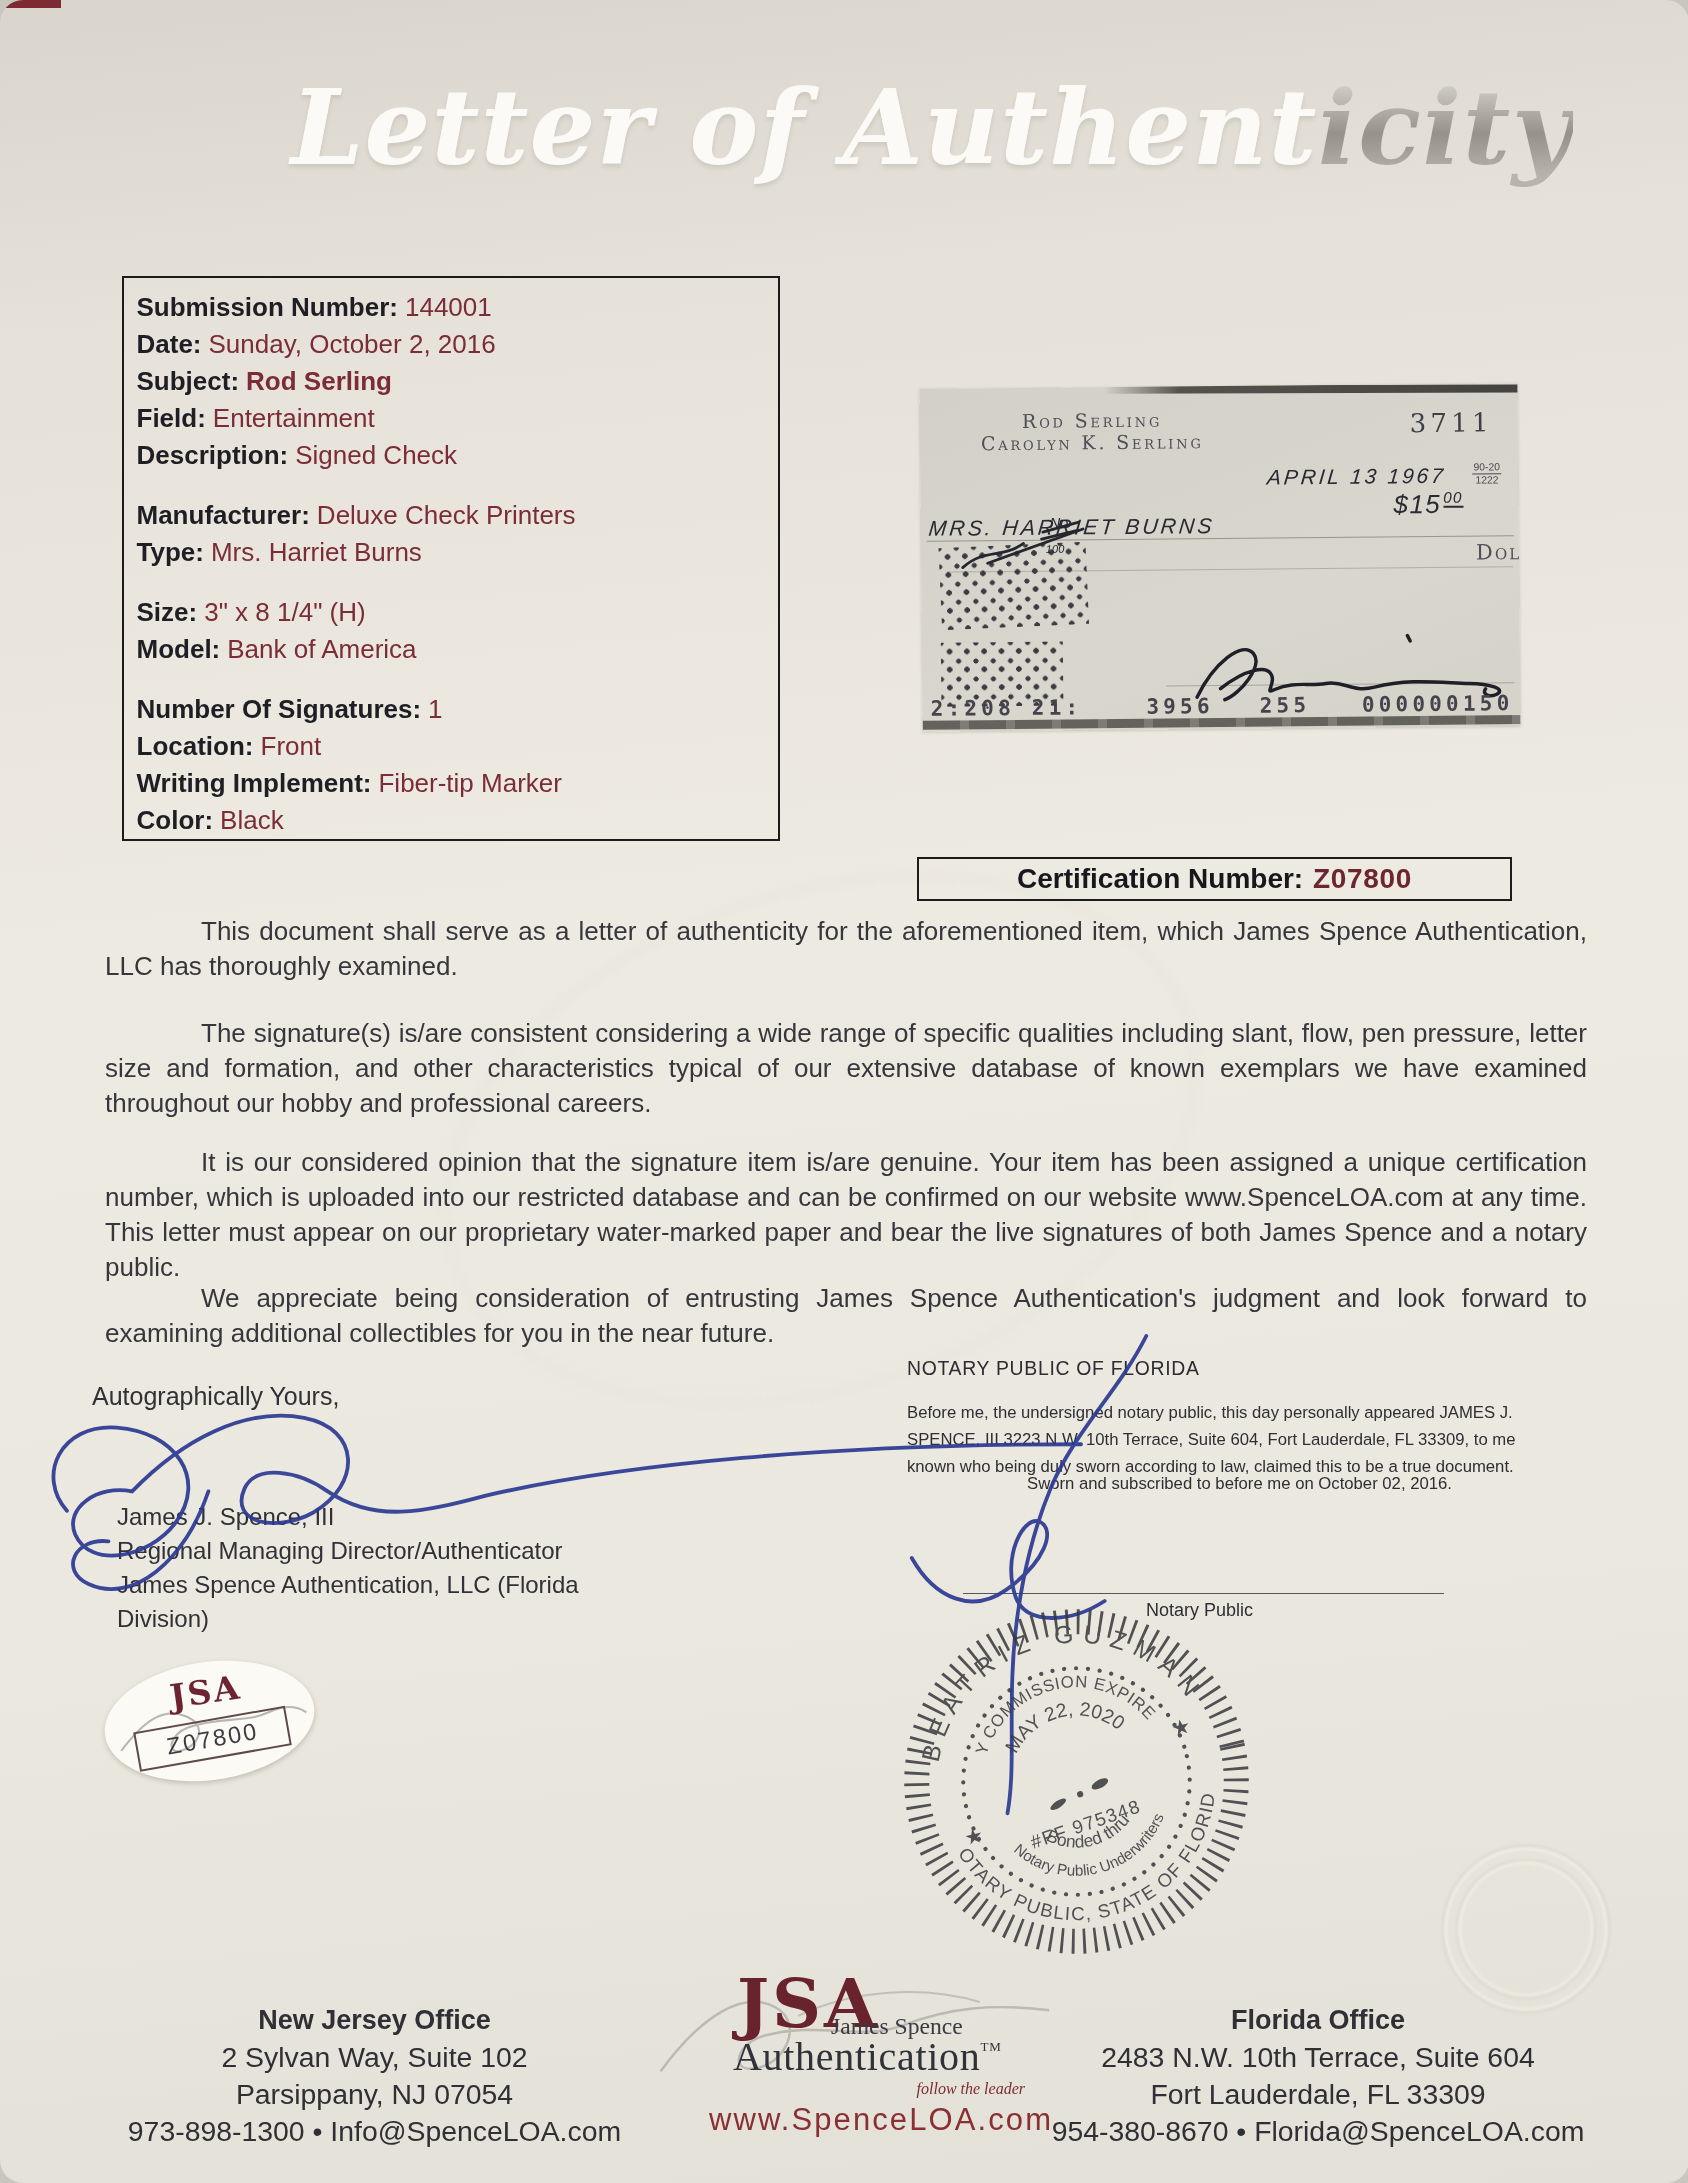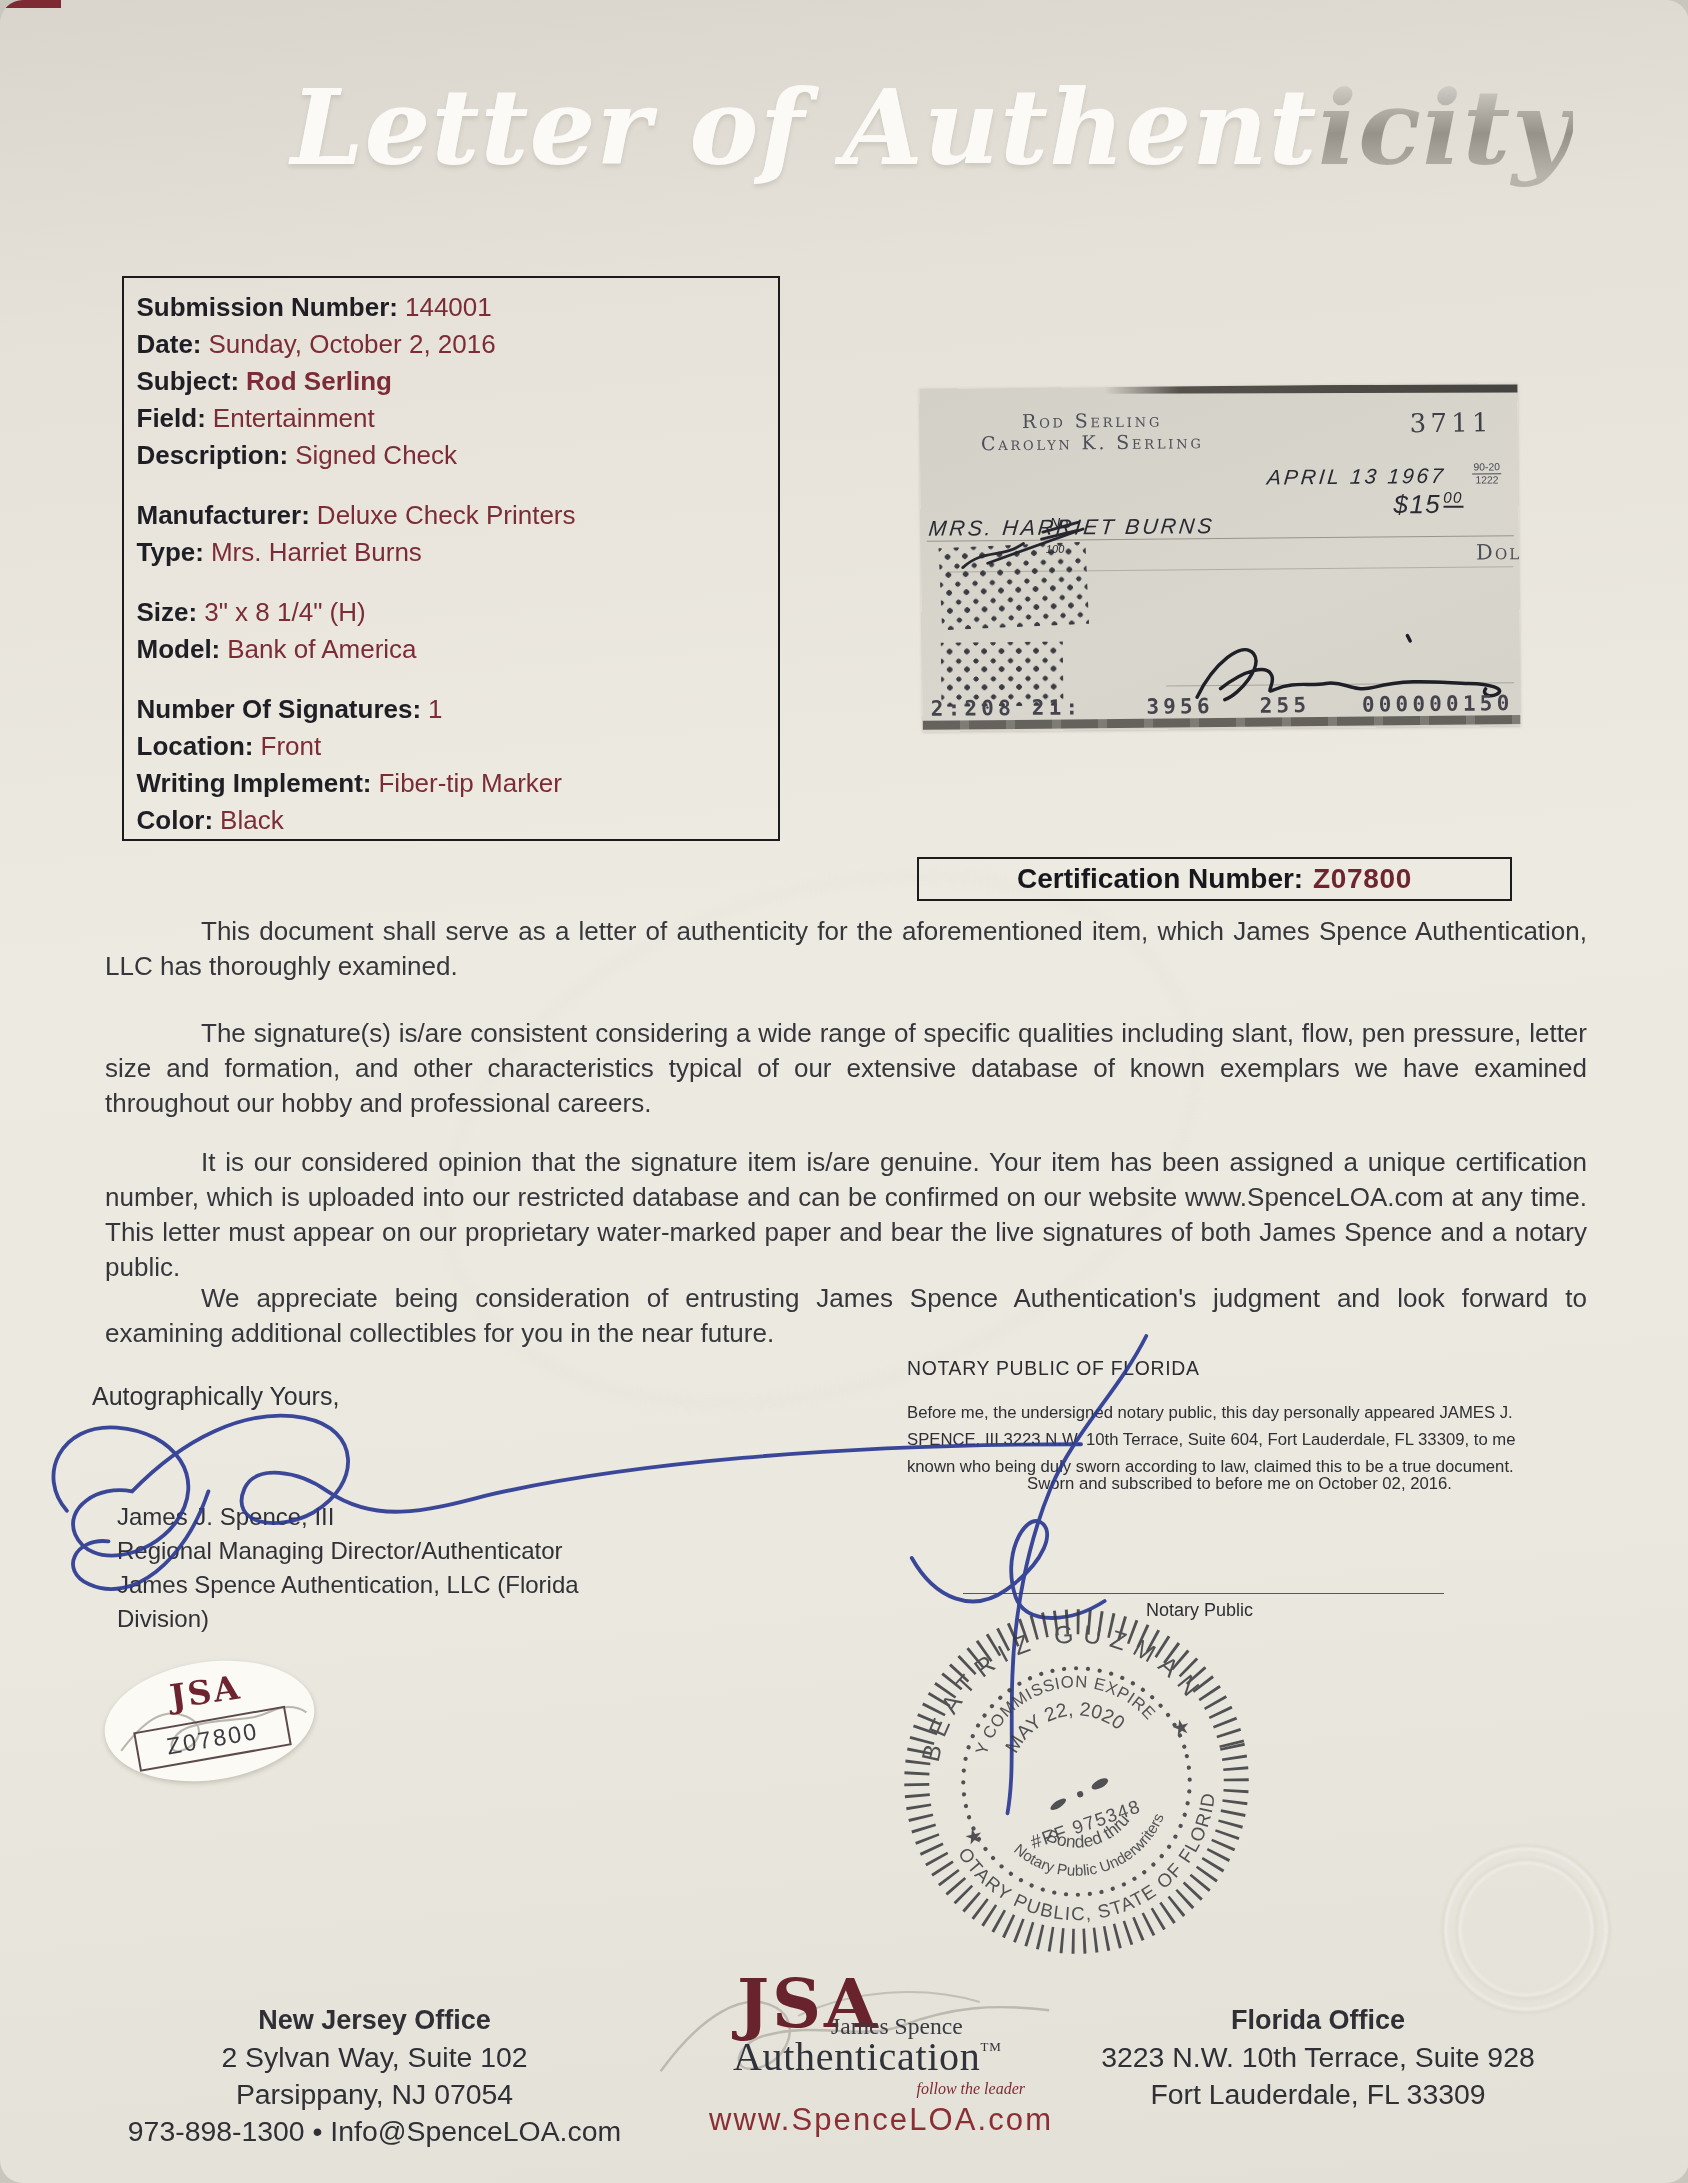--- a/index.html
+++ b/index.html
@@ -281,18 +281,19 @@
   </div>
 
   <div class="logo-brand">JSA</div>
   <div class="logo-sub1">James Spence</div>
   <div class="logo-sub2"><span>Authentication</span><span class="tm">TM</span></div>
   <div class="logo-tagline">follow the leader</div>
   <div class="logo-site">www.SpenceLOA.com</div>
 
   <div class="office fl">
     <div class="o-title">Florida Office</div>
-    <div class="o-line">3223 N.W. 10th Terrace, Suite 928</div>
+    <div class="o-line">2483 N.W. 10th Terrace, Suite 604</div>
     <div class="o-line">Fort Lauderdale, FL 33309</div>
+    <div class="o-line">954-380-8670 •  Florida@SpenceLOA.com</div>
   </div>
 
 </div>
 
 
 </body></html>

